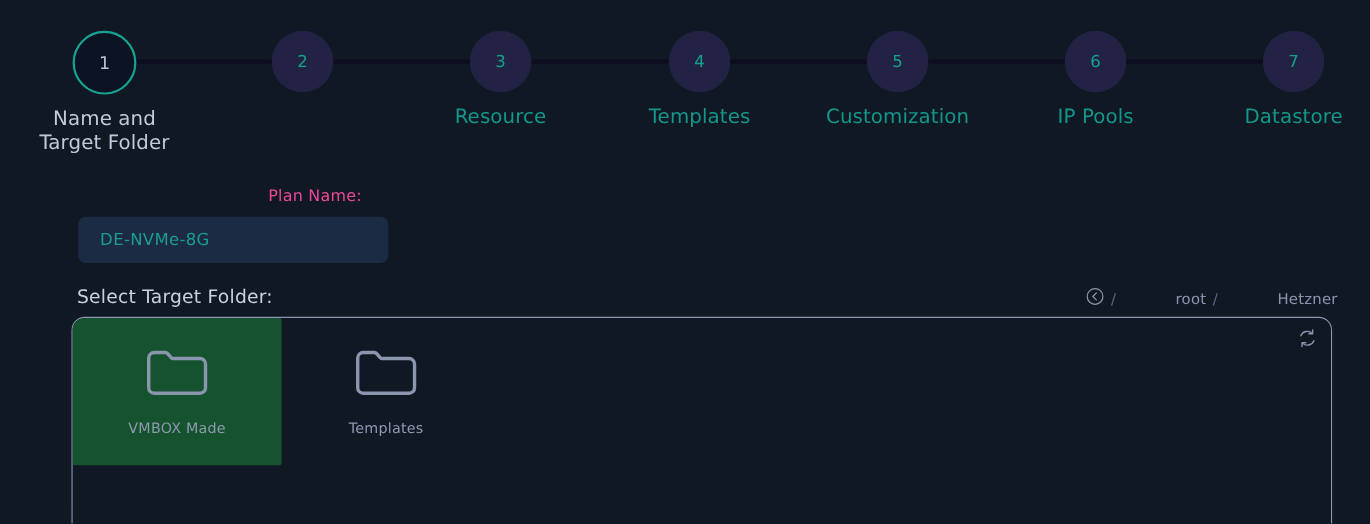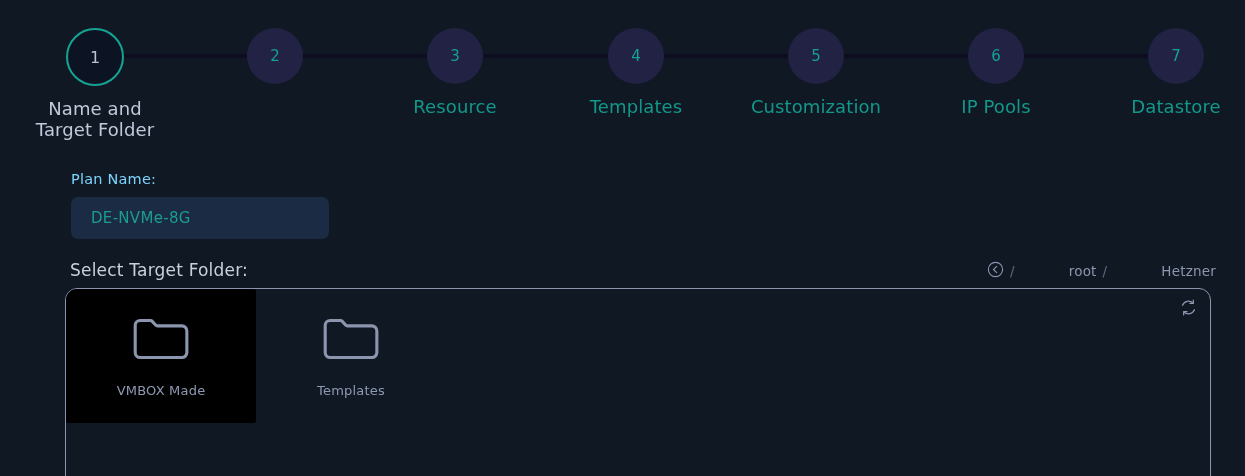--- a/index.html
+++ b/index.html
@@ -83,27 +83,28 @@
   
   #plan-name-block {
     position: absolute;
     left: 71px;
     top: 171px;
     width: 258px;
   }
 
   #plan-name-label {
     font-size: 14.5px;
-    color: #7dd3fc;
+    color: #ec4899;
     letter-spacing: .2px;
     margin-bottom: 10px;
+    text-align: right;
   }
 
   #plan-name-input {
-    width: 258px;
+    width: 282px;
     height: 42px;
     background: #1c2b44;
     border: none;
     border-radius: 7px;
     padding: 0 20px;
     font-family: "DejaVu Sans", "Liberation Sans", sans-serif;
     font-size: 15px;
     color: #1b9c8f;
     letter-spacing: .3px;
     outline: none;
@@ -173,21 +174,21 @@
     width: 190px;
     height: 134px;
     display: flex;
     flex-direction: column;
     align-items: center;
     justify-content: center;
     cursor: pointer;
     border-radius: 2px;
   }
 
-  .folder-card.selected { background: #000000; }
+  .folder-card.selected { background: #14532d; }
 
   .folder-icon { margin-bottom: 16px; }
 
   .folder-name {
     font-size: 13px;
     color: #8e99b2;
     letter-spacing: .2px;
   }
 </style>
 </head>

